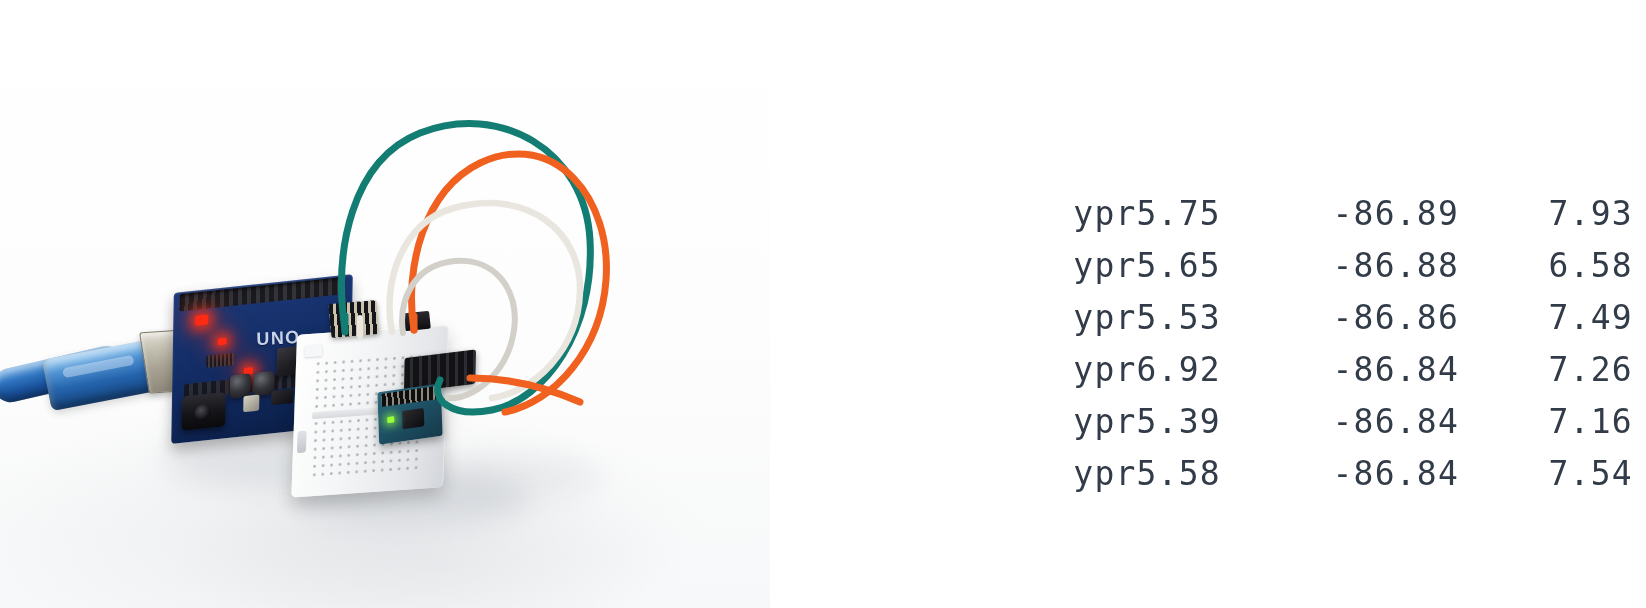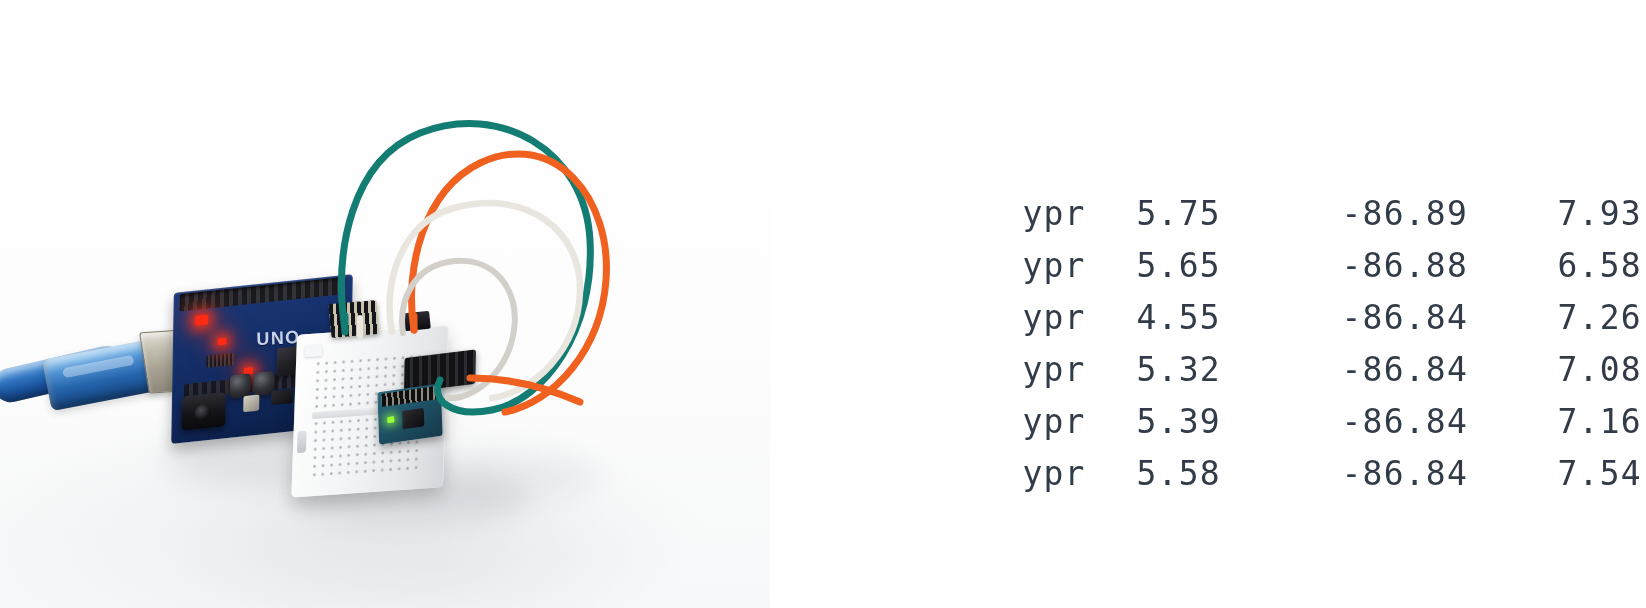--- a/index.html
+++ b/index.html
@@ -328,35 +328,34 @@
     font-family: "DejaVu Sans Mono", "Liberation Mono", monospace;
     font-size: 33px;
     letter-spacing: 1.2px;
     color: #323b48;
   }
   .col-tag {
     display: inline-block;
     width: 198px;
     padding-left: 33px;
     box-sizing: border-box;
-    text-align: center;
+    text-align: right;
   }
   .col-yaw {
     display: inline-block;
     width: 196px;
     box-sizing: border-box;
     text-align: left;
     margin-top: 40px;
   }
   .col-pitch {
     display: inline-block;
     width: 122px;
     box-sizing: border-box;
     text-align: center;
-    margin-left: 9px;
   }
   .col-roll {
     display: inline-block;
     width: 110px;
     box-sizing: border-box;
     text-align: left;
     padding-left: 94px;
     margin-top: 32px;
   }
 </style>
@@ -430,28 +429,28 @@
     <div id="serial-rows">
 
       <div class="serial-row">
         <span class="col-tag">ypr</span><span class="col-yaw">5.75</span><span class="col-pitch">-86.89</span><span class="col-roll">7.93</span>
       </div>
 
       <div class="serial-row">
         <span class="col-tag">ypr</span><span class="col-yaw">5.65</span><span class="col-pitch">-86.88</span><span class="col-roll">6.58</span>
       </div>
 
-
-      <div class="serial-row">
-        <span class="col-tag">ypr</span><span class="col-yaw">4.55</span><span class="col-pitch">-86.84</span><span class="col-roll">7.26</span>
-      </div>
-
-      <div class="serial-row">
-        <span class="col-tag">ypr</span><span class="col-yaw">5.32</span><span class="col-pitch">-86.84</span><span class="col-roll">7.08</span>
-      </div>
+      <div class="serial-row">
+        <span class="col-tag">ypr</span><span class="col-yaw">5.53</span><span class="col-pitch">-86.86</span><span class="col-roll">7.49</span>
+      </div>
+
+      <div class="serial-row">
+        <span class="col-tag">ypr</span><span class="col-yaw">6.92</span><span class="col-pitch">-86.84</span><span class="col-roll">7.26</span>
+      </div>
+
 
       <div class="serial-row">
         <span class="col-tag">ypr</span><span class="col-yaw">5.39</span><span class="col-pitch">-86.84</span><span class="col-roll">7.16</span>
       </div>
 
 
       <div class="serial-row">
         <span class="col-tag">ypr</span><span class="col-yaw">5.58</span><span class="col-pitch">-86.84</span><span class="col-roll">7.54</span>
       </div>
 

